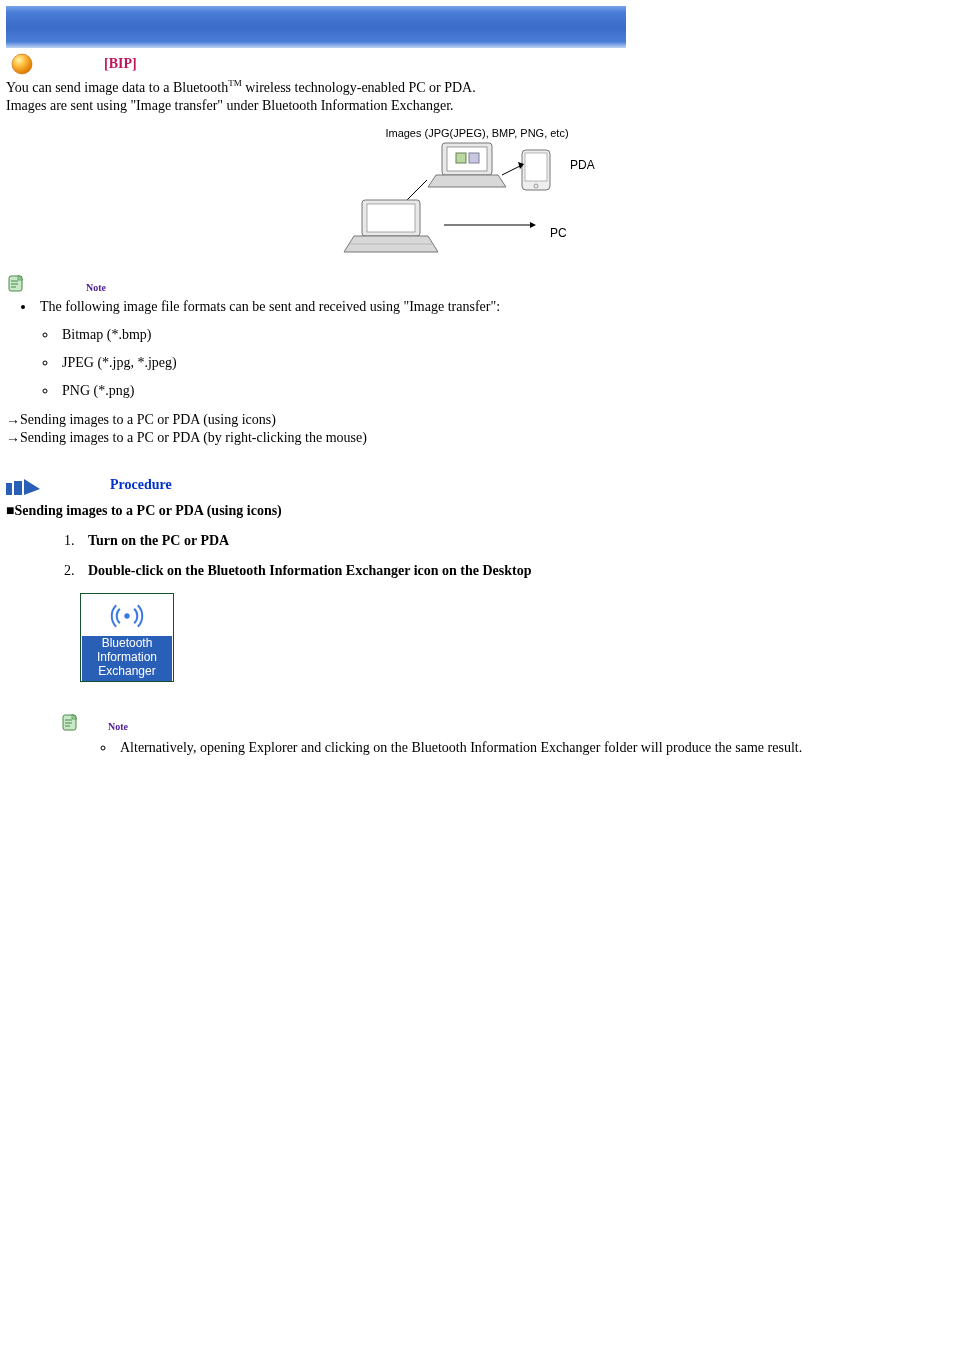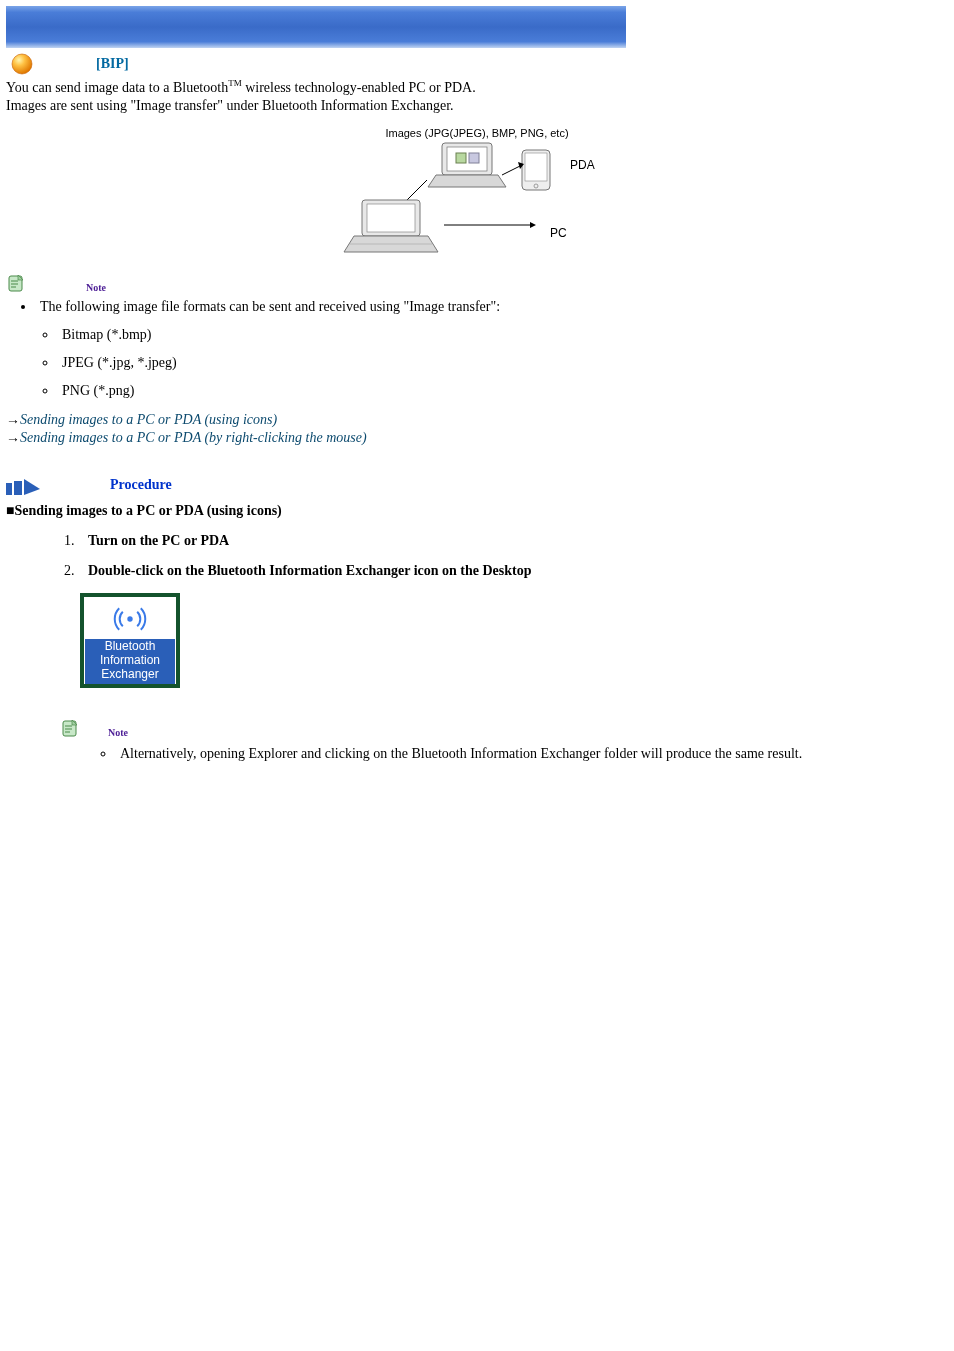--- a/index.html
+++ b/index.html
@@ -26,24 +26,24 @@
       height: 24px;
       margin-right: 50px;
       margin-left: 4px;
     }
     .title-text {
       color: #0033cc;
       font-size: 22px;
       font-weight: bold;
     }
     .title-suffix {
-      color: #0369a1;
-      font-size: 14px;
-      font-weight: bold;
-      margin-left: 12px;
+      color: #be185d;
+      font-size: 14px;
+      font-weight: bold;
+      margin-left: 20px;
     }
     .intro {
       margin: 2px 6px 2px 6px;
       font-size: 14px;
       line-height: 1.3;
     }
     .diagram {
       display: flex;
       justify-content: center;
       margin: 10px auto;
@@ -87,23 +87,22 @@
     }
     .link-block {
       margin: 10px 0 10px 6px;
       font-size: 14px;
       line-height: 1.3;
     }
     .arrow {
       color: #000;
     }
     a.doclink {
-      color: #0c4a6e;
+      color: #000000;
       text-decoration: none;
-      font-style: italic;
     }
     .proc-row {
       display: flex;
       margin: 30px 0 6px 6px;
     }
     .proc-icon {
       width: 44px;
       height: 20px;
       margin-right: 60px;
     }
@@ -135,21 +134,21 @@
     }
     .desktop-icon {
       margin: 14px 0 14px 80px;
     }
     .desktop-icon-box {
       width: 92px;
       background: #fff;
       display: flex;
       flex-direction: column;
       align-items: center;
-      border: 4px solid #14532d;
+      border: 1px solid #14532d;
     }
     .signal-circle {
       width: 36px;
       height: 36px;
       margin: 4px auto 2px auto;
     }
     .desktop-icon-label {
       background: #2a5fb8;
       color: #fff;
       font-family: Tahoma, Arial, sans-serif;

